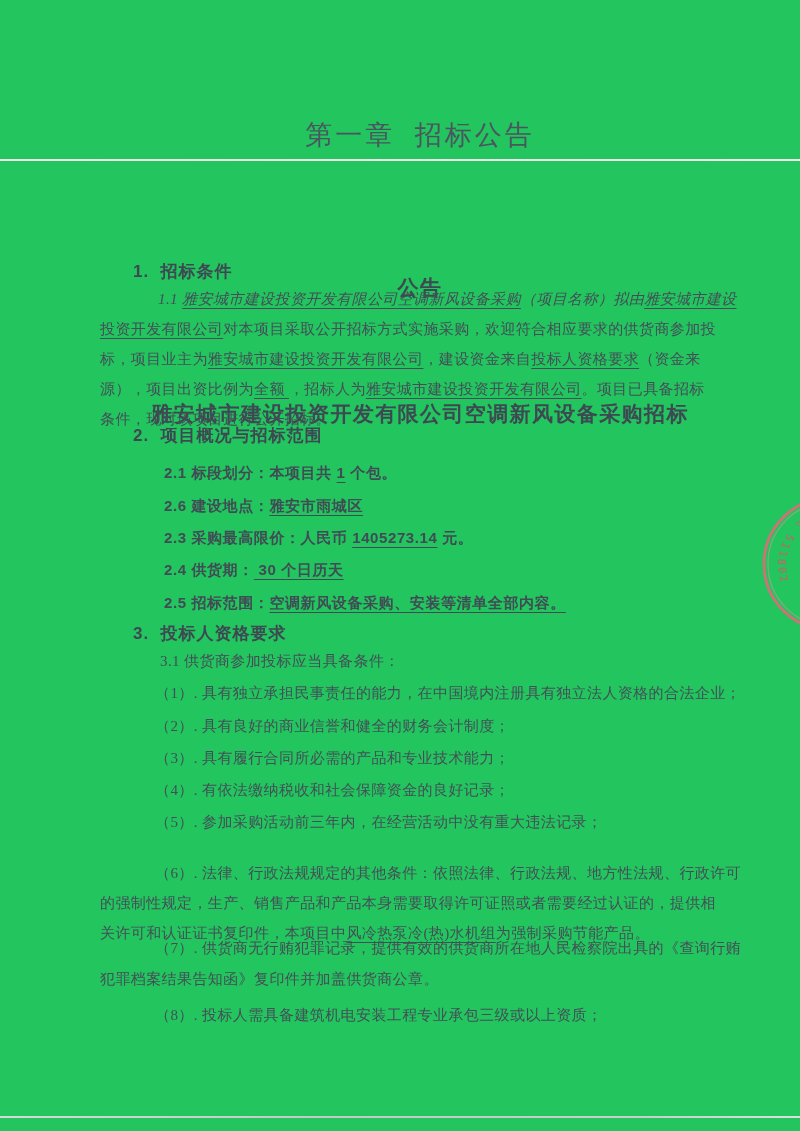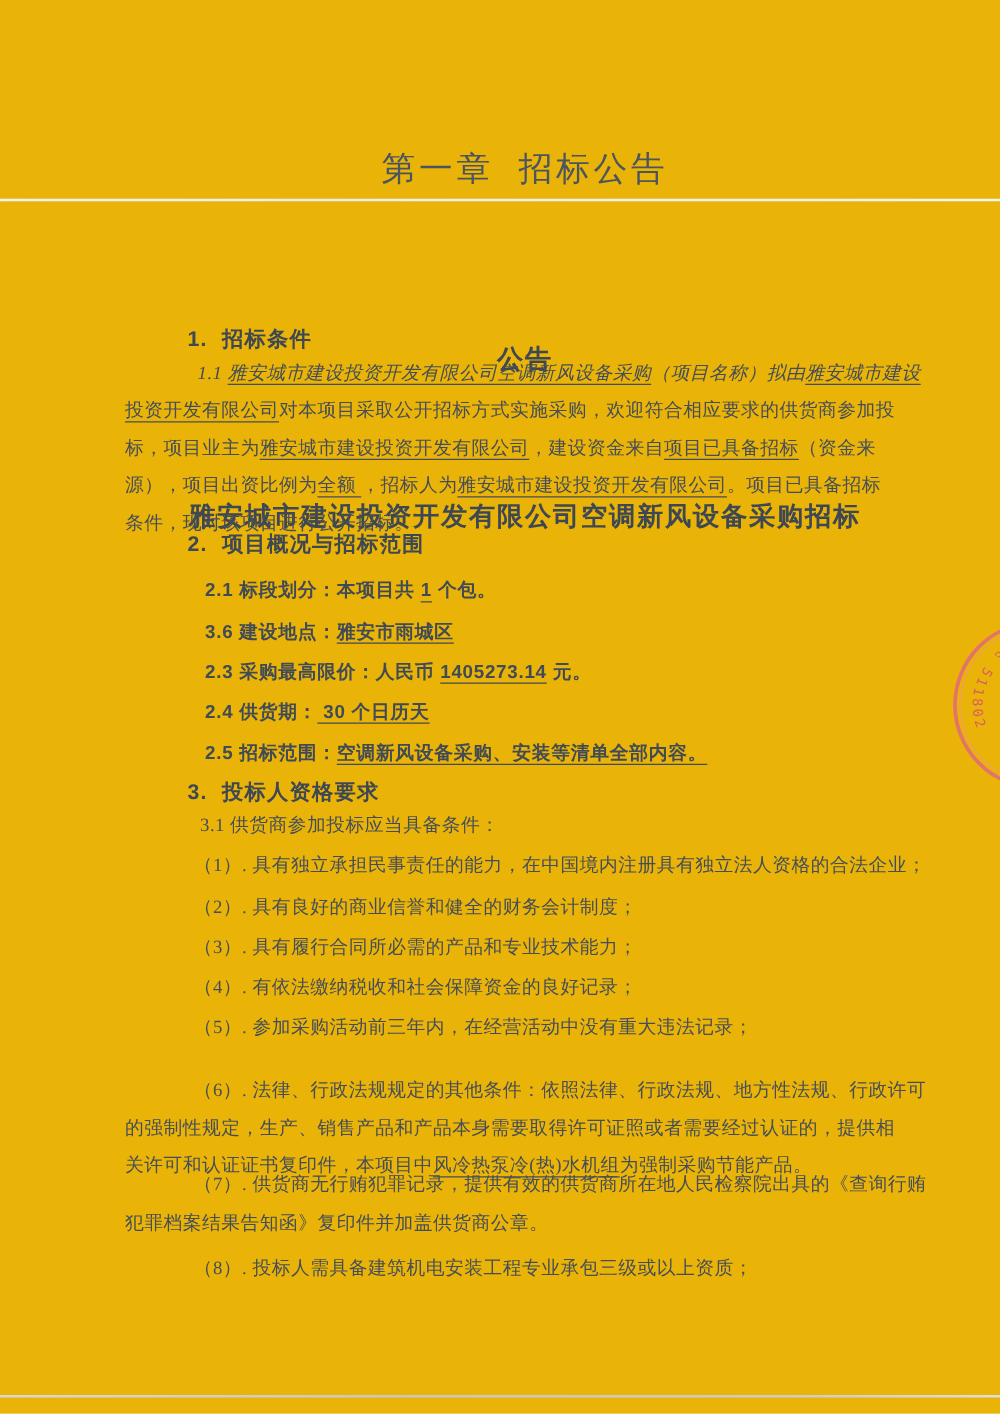--- a/index.html
+++ b/index.html
@@ -5,21 +5,21 @@
   * { margin:0; padding:0; box-sizing:border-box; }
   html,body { width:800px; }
   body {
     width:800px; height:1131px;
     background:#ffffff;
     position:relative;
     overflow:hidden;
     font-family:"Liberation Serif","DejaVu Serif",serif;
     color:#454e58;
   }
-  .page { position:absolute; inset:0; width:800px; height:1131px; background:#eab308; }
+  .page { position:absolute; inset:0; width:800px; height:1131px; background:#22c55e; }
 
   
   .chapter-title {
     position:absolute; top:117px; left:100px; width:640px;
     text-align:center;
     font-family:"Liberation Serif","DejaVu Serif",serif;
     font-size:27px; font-weight:500; letter-spacing:3px;
     color:#4b5560; white-space:pre;
   }
   .fold-line {
@@ -30,21 +30,21 @@
     position:absolute; top:183px; left:108px; width:624px;
     text-align:center;
     font-family:"Liberation Sans","DejaVu Sans",sans-serif;
     font-size:21px; font-weight:bold; letter-spacing:1.4px;
     line-height:42px; color:#3e4853; white-space:pre;
   }
   .sec-head {
     position:absolute; left:133px; width:620px;
     font-family:"Liberation Sans","DejaVu Sans",sans-serif;
     font-size:17px; font-weight:bold; letter-spacing:1px;
-    color:#3e4853; white-space:pre;margin-left:17px;
+    color:#3e4853; white-space:pre;
   }
   #sec1-head { top:260px; }
   #sec2-head { top:424px; }
   #sec3-head { top:622px; }
 
   
   .ln {
     position:absolute; left:100px; width:660px;
     font-size:15px; line-height:22px; letter-spacing:0.4px;
     white-space:pre; color:#454e58;
@@ -94,29 +94,29 @@
   <div class="doc-subtitle">
     <div>公告</div>
     <div>雅安城市建设投资开发有限公司空调新风设备采购招标</div>
   </div>
 
   <div class="sec-head" id="sec1-head">1.  招标条件</div>
 
   <div class="p11">
     <div class="ln indent1"><span>1.1 </span><span class="u">雅安城市建设投资开发有限公司空调新风设备采购</span><span>（项目名称）拟由</span><span class="u">雅安城市建设</span></div>
     <div class="ln"><span class="u">投资开发有限公司</span><span>对本项目采取公开招标方式实施采购，欢迎符合相应要求的供货商参加投</span></div>
-    <div class="ln"><span>标，项目业主为</span><span class="u">雅安城市建设投资开发有限公司</span><span>，建设资金来自</span><span class="u">项目已具备招标</span><span>（资金来</span></div>
+    <div class="ln"><span>标，项目业主为</span><span class="u">雅安城市建设投资开发有限公司</span><span>，建设资金来自</span><span class="u">投标人资格要求</span><span>（资金来</span></div>
     <div class="ln"><span>源），项目出资比例为</span><span class="u">全额 </span><span>，招标人为</span><span class="u">雅安城市建设投资开发有限公司</span><span>。项目已具备招标</span></div>
     <div class="ln"><span>条件，现对该项目进行公开招标。</span></div>
   </div>
 
   <div class="sec-head" id="sec2-head">2.  项目概况与招标范围</div>
 
   <div class="ln item2" id="i21"><span>2.1 标段划分：本项目共 </span><span class="u">1</span><span> 个包。</span></div>
-  <div class="ln item2" id="i22"><span>3.6 建设地点：</span><span class="u">雅安市雨城区</span></div>
+  <div class="ln item2" id="i22"><span>2.6 建设地点：</span><span class="u">雅安市雨城区</span></div>
   <div class="ln item2" id="i23"><span>2.3 采购最高限价：人民币 </span><span class="u">1405273.14</span><span> 元。</span></div>
   <div class="ln item2" id="i24"><span>2.4 供货期：</span><span class="u"> 30 个日历天</span></div>
   <div class="ln item2" id="i25"><span>2.5 招标范围：</span><span class="u">空调新风设备采购、安装等清单全部内容。</span></div>
 
   <div class="sec-head" id="sec3-head">3.  投标人资格要求</div>
 
   <div class="ln" id="s31">3.1 供货商参加投标应当具备条件：</div>
 
   <div class="ln q" id="q1">（1）. 具有独立承担民事责任的能力，在中国境内注册具有独立法人资格的合法企业；</div>
   <div class="ln q" id="q2">（2）. 具有良好的商业信誉和健全的财务会计制度；</div>

